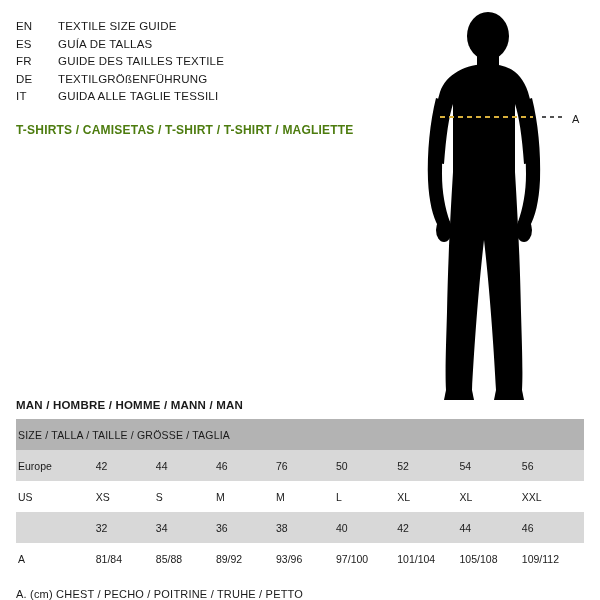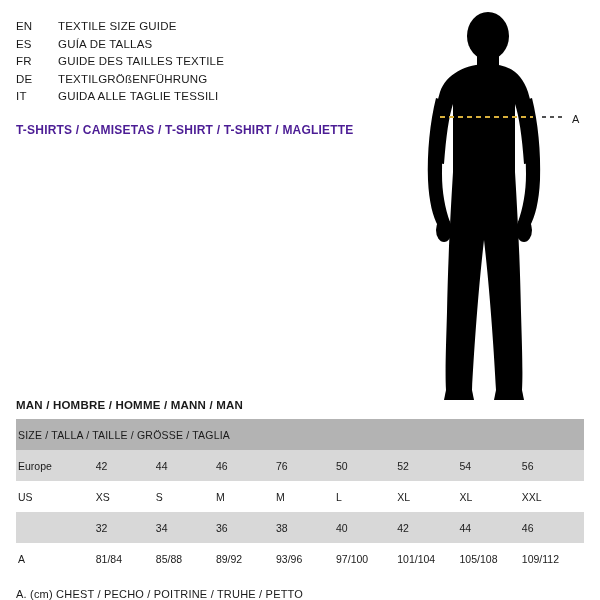--- a/index.html
+++ b/index.html
@@ -45,21 +45,21 @@
 
   
   .cat-block {
     margin-top: 15px;
   }
   .cat-line {
     font-size: 12px;
     line-height: 18.5px;
     letter-spacing: 0.2px;
     font-weight: 700;
-    color: #4c1d95;
+    color: #4d7c0f;
   }
 
   
   .figure {
     position: absolute;
     left: 400px;
     top: 12px;
     width: 190px;
     height: 390px;
   }

